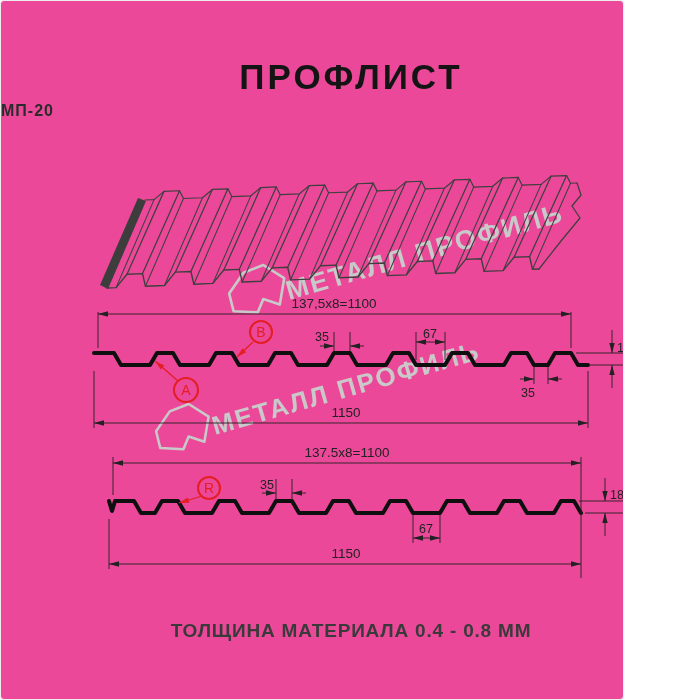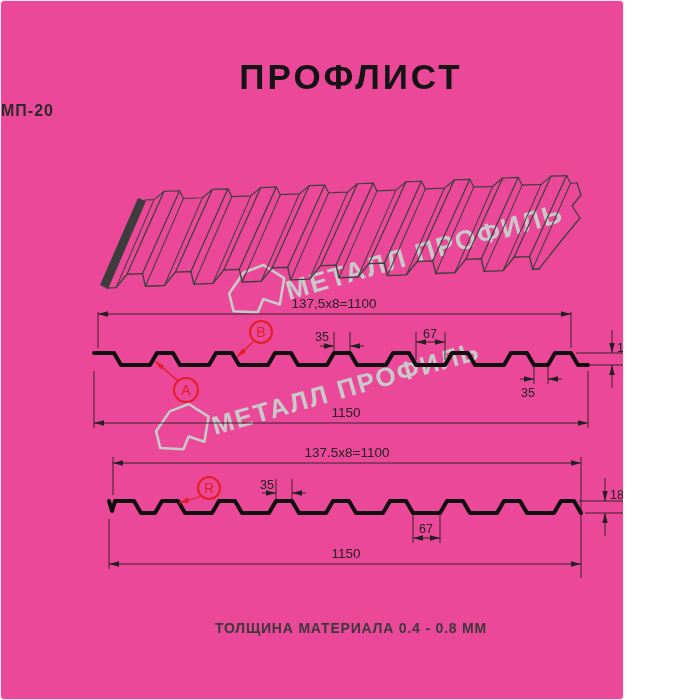--- a/index.html
+++ b/index.html
@@ -4,21 +4,21 @@
 <style>
   html,body{margin:0;padding:0;background:#ffffff;}
   #page{position:relative;width:624px;height:700px;background:#ec4899;overflow:hidden;
         border:1px solid #ededed;border-radius:4px;box-sizing:border-box;
         font-family:"Liberation Sans",sans-serif;}
   .title{position:absolute;left:0;top:56px;width:700px;text-align:center;
          font-size:35px;font-weight:bold;letter-spacing:3px;color:#141414;}
   .subtitle{position:absolute;left:0;top:101px;width:700px;text-align:left;
          font-size:16px;font-weight:600;letter-spacing:1px;color:#2b2b2b;}
   .footer{position:absolute;left:0;top:619px;width:700px;text-align:center;
-         font-size:14px;font-weight:600;letter-spacing:0.8px;color:#3a3a3a;}
+         font-size:19px;font-weight:600;letter-spacing:0.8px;color:#3a3a3a;}
   svg text{font-family:"Liberation Sans",sans-serif;}
 </style>
 </head>
 <body>
 
 <div id="page">
   <div class="title">ПРОФЛИСТ</div>
   <div class="subtitle">МП-20</div>
 
   <svg id="drawing" width="700" height="700" viewBox="0 0 700 700">

